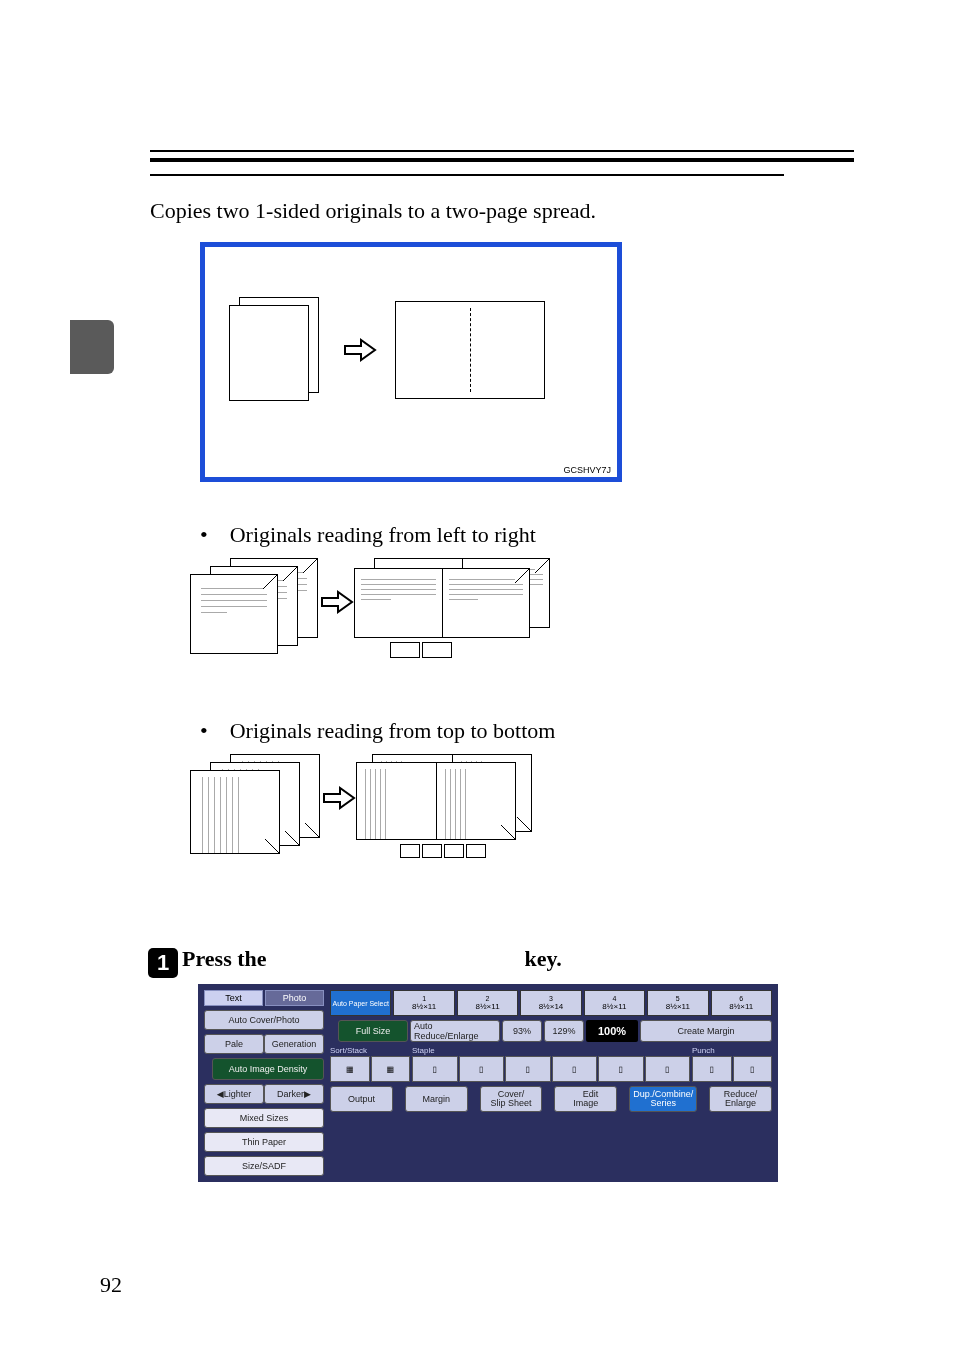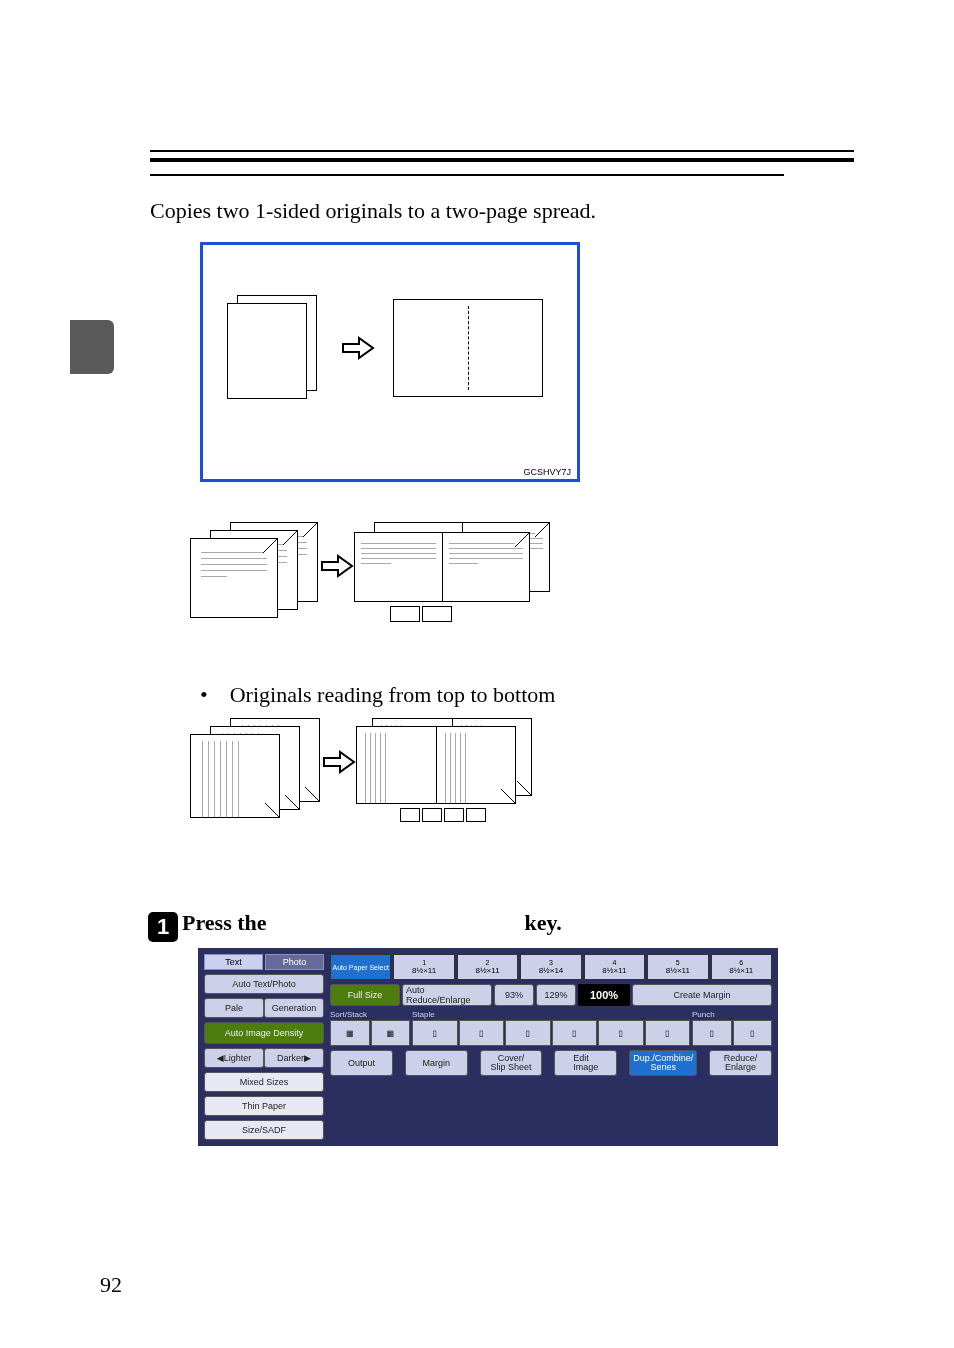--- a/index.html
+++ b/index.html
@@ -23,22 +23,22 @@
   }
   hr.rule1 { border: none; border-top: 2px solid #000; margin-bottom: 6px; }
   hr.rule2 { border: none; border-top: 4px solid #000; margin-bottom: 12px; }
   hr.rule3 { border: none; border-top: 2px solid #000; margin-bottom: 22px; width: 90%; }
   .intro { font-size: 22px; margin-bottom: 18px; }
   .fig-row { display: flex; align-items: flex-start; justify-content: flex-start; }
   .fig-row.indent { margin-left: 40px; }
   .fig-main { margin-left: 50px; margin-bottom: 40px; }
   .diagram-container {
     position: relative;
-    width: 380px; height: 240px;
-    border: 3px solid #1d4ed8;
+    width: 422px; height: 240px;
+    border: 5px solid #1d4ed8;
     background: #fff;
   }
   .diag-code {
     position: absolute; bottom: 2px; right: 6px;
     font-family: Arial, sans-serif; font-size: 9px;
   }
   .diag-inner { padding: 50px 24px; display: flex; align-items: center; gap: 18px; }
   .sheet-stack {
     position: relative; width: 96px; height: 106px;
   }
@@ -176,21 +176,21 @@
   .ui-col-right { flex: 1; display: flex; flex-direction: column; gap: 4px; }
   .ui-tabrow { display: flex; gap: 2px; }
   .ui-tab { flex: 1; height: 16px; background: #666a99; color: #fff; display: flex; align-items: center; justify-content: center; border: 1px solid #8890c0; font-size: 9px; }
   .ui-tab.sel { background: #ccd0f0; color: #000; }
   .ui-btn {
     height: 22px; background: #ccd0e8; color: #222;
     display: flex; align-items: center; justify-content: center;
     border: 1px solid #555; border-radius: 3px;
     font-size: 9px; padding: 0 3px;
   }
-  .ui-btn.dark { background: #4d7c0f; color: #eee; }
+  .ui-btn.dark { background: #14532d; color: #eee; margin-left: 8px; }
   .ui-btn.white { background: #e8e8f5; }
   .ui-btn.sm { height: 20px; }
   .ui-row { display: flex; }
   .ui-row > * { flex: 1; }
   .ui-mini-label { color: #cfd3f5; font-size: 8px; margin-bottom: 1px; }
 
   .ui-tray-row { display: flex; gap: 2px; }
   .ui-tray { flex: 1; height: 26px; background: #ccd0e8; border: 1px solid #333; display: flex; flex-direction: column; align-items: center; justify-content: center; font-size: 8px; }
   .ui-tray.sel { background: #2070d0; color: #fff; }
   .ui-tray .num { font-size: 7px; }
@@ -236,20 +236,21 @@
         </div>
         <svg class="arrow" width="34" height="28" viewBox="0 0 34 28">
           <path d="M2 10 h16 v-6 l14 10 -14 10 v-6 h-16 z" fill="#fff" stroke="#000" stroke-width="2"></path>
         </svg>
         <div class="spread-sheet"></div>
       </div>
       <div class="diag-code">GCSHVY7J</div>
     </div>
   </div>
 
+  <div class="bullet-line">• Originals reading from left to right</div>
   <div class="fig-row indent">
     <div class="lr-stack">
       <div class="lr-page lr-c">
           <span class="ln"></span>
           <span class="ln"></span>
           <span class="ln"></span>
           <span class="ln"></span>
           <span class="ln short"></span>
         </div>
       <div class="lr-page lr-b">
@@ -401,21 +402,21 @@
     <span class="step-gap"></span>
     <span class="step-text">key.</span>
   </div>
 
   <div class="ui-mock">
     <div class="ui-col-left">
       <div class="ui-tabrow">
         <div class="ui-tab sel">Text</div>
         <div class="ui-tab">Photo</div>
       </div>
-      <div class="ui-btn sm">Auto Text/Photo</div>
+      <div class="ui-btn sm">Auto Cover/Photo</div>
       <div class="ui-row">
         <div class="ui-btn sm">Pale</div>
         <div class="ui-btn sm">Generation</div>
       </div>
       <div class="ui-btn dark">Auto Image Density</div>
       <div class="ui-row">
         <div class="ui-btn sm">◀ <span>Lighter</span></div>
         <div class="ui-btn sm"><span>Darker</span> ▶</div>
       </div>
       <div class="ui-btn sm white">Mixed Sizes</div>
@@ -489,21 +490,21 @@
             <div class="ui-ss-item">▯</div>
           </div>
         </div>
       </div>
 
       <div class="ui-bottom-row">
         <div class="ui-btn">Output</div>
         <div class="ui-btn">Margin</div>
         <div class="ui-btn" style="white-space:pre-line;text-align:center;line-height:1.05;">Cover/
 Slip Sheet</div>
-        <div class="ui-btn" style="white-space:pre-line;text-align:left;line-height:1.05;">Edit
+        <div class="ui-btn" style="white-space:pre-line;text-align:right;line-height:1.05;">Edit
 Image</div>
         <div class="ui-btn highlight" style="white-space:pre-line;text-align:center;line-height:1.05;">Dup./Combine/
 Series</div>
         <div class="ui-btn" style="white-space:pre-line;text-align:center;line-height:1.05;">Reduce/
 Enlarge</div>
       </div>
 
     </div>
   </div>
 

